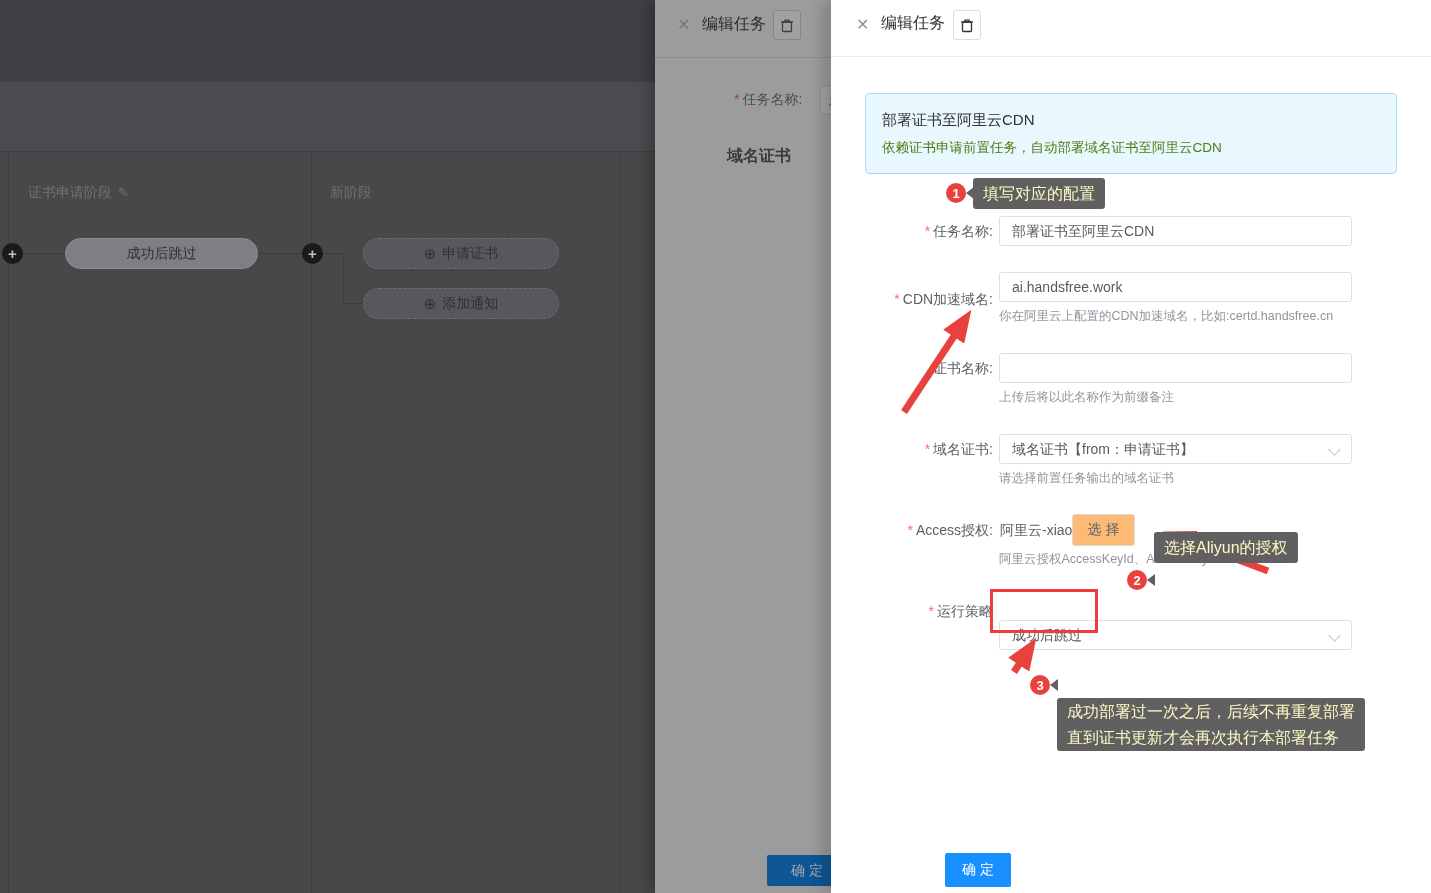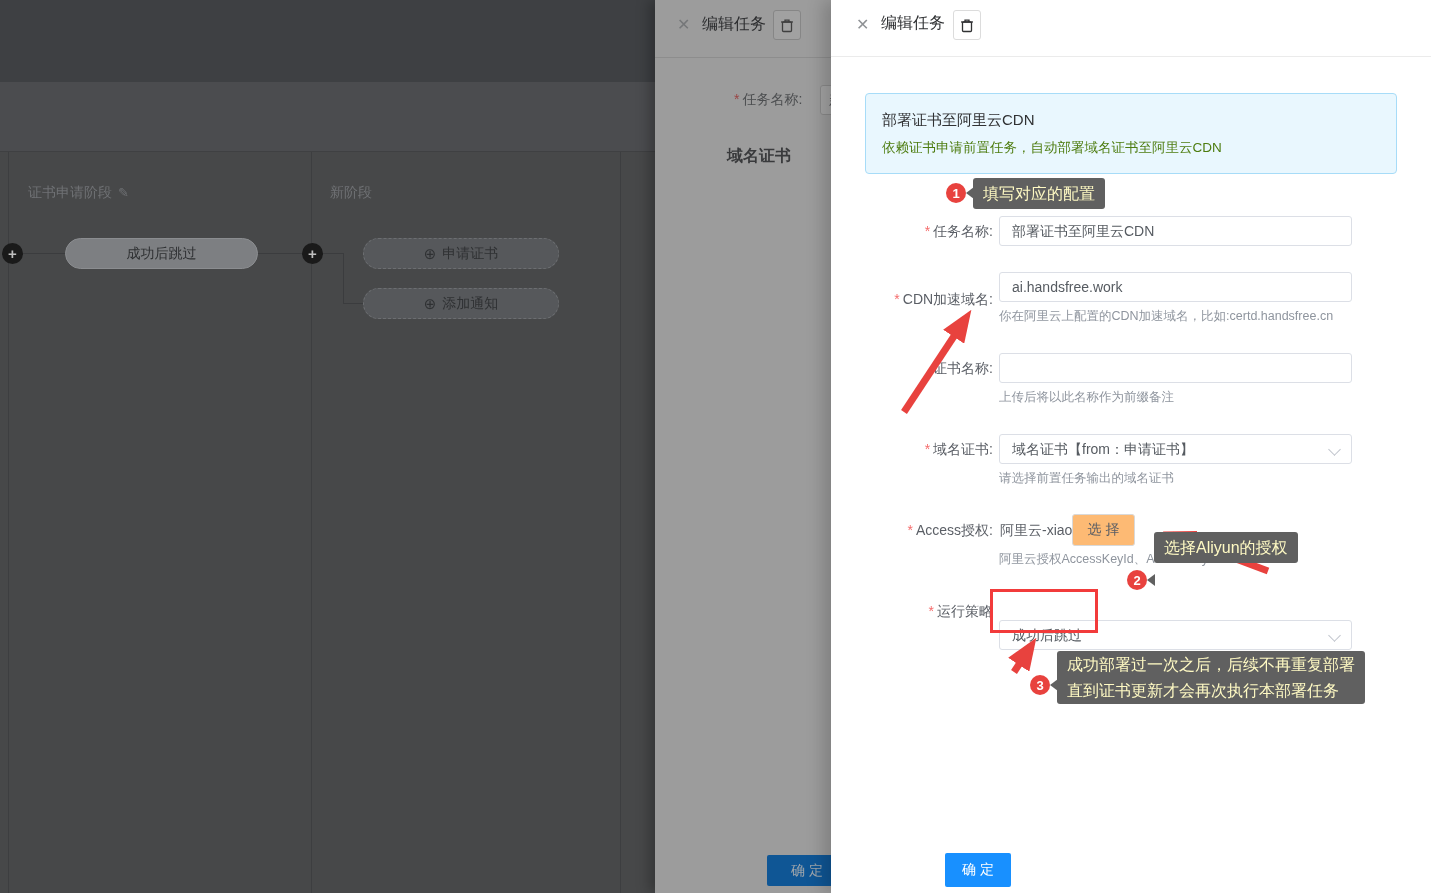--- a/index.html
+++ b/index.html
@@ -254,21 +254,21 @@
   <div class="ann-circle" style="left:946px; top:183px;">1</div>
   <i class="ann-arrow-left" style="left:966px; top:187px;"></i>
   <div class="ann-tip single" style="left:973px; top:178px;">填写对应的配置</div>
 
   <div class="ann-circle" style="left:1127px; top:570px;">2</div>
   <i class="ann-arrow-left" style="left:1147px; top:574px;"></i>
   <div class="ann-tip single" style="left:1154px; top:532px;">选择Aliyun的授权</div>
 
   <div class="ann-circle" style="left:1030px; top:675px;">3</div>
   <i class="ann-arrow-left" style="left:1050px; top:679px;"></i>
-  <div class="ann-tip double" style="left:1057px; top:651px;">
+  <div class="ann-tip double" style="left:1057px; top:698px;">
     <div>成功部署过一次之后，后续不再重复部署</div>
     <div>直到证书更新才会再次执行本部署任务</div>
   </div>
 
   <svg class="svg-overlay" width="1431" height="893" viewBox="0 0 1431 893">
     <defs>
       <marker id="ah" markerWidth="4.6" markerHeight="3.6" refX="3.2" refY="1.8" orient="auto">
         <path d="M0,0 L4.6,1.8 L0,3.6 z" fill="#e8423e"></path>
       </marker>
     </defs>

